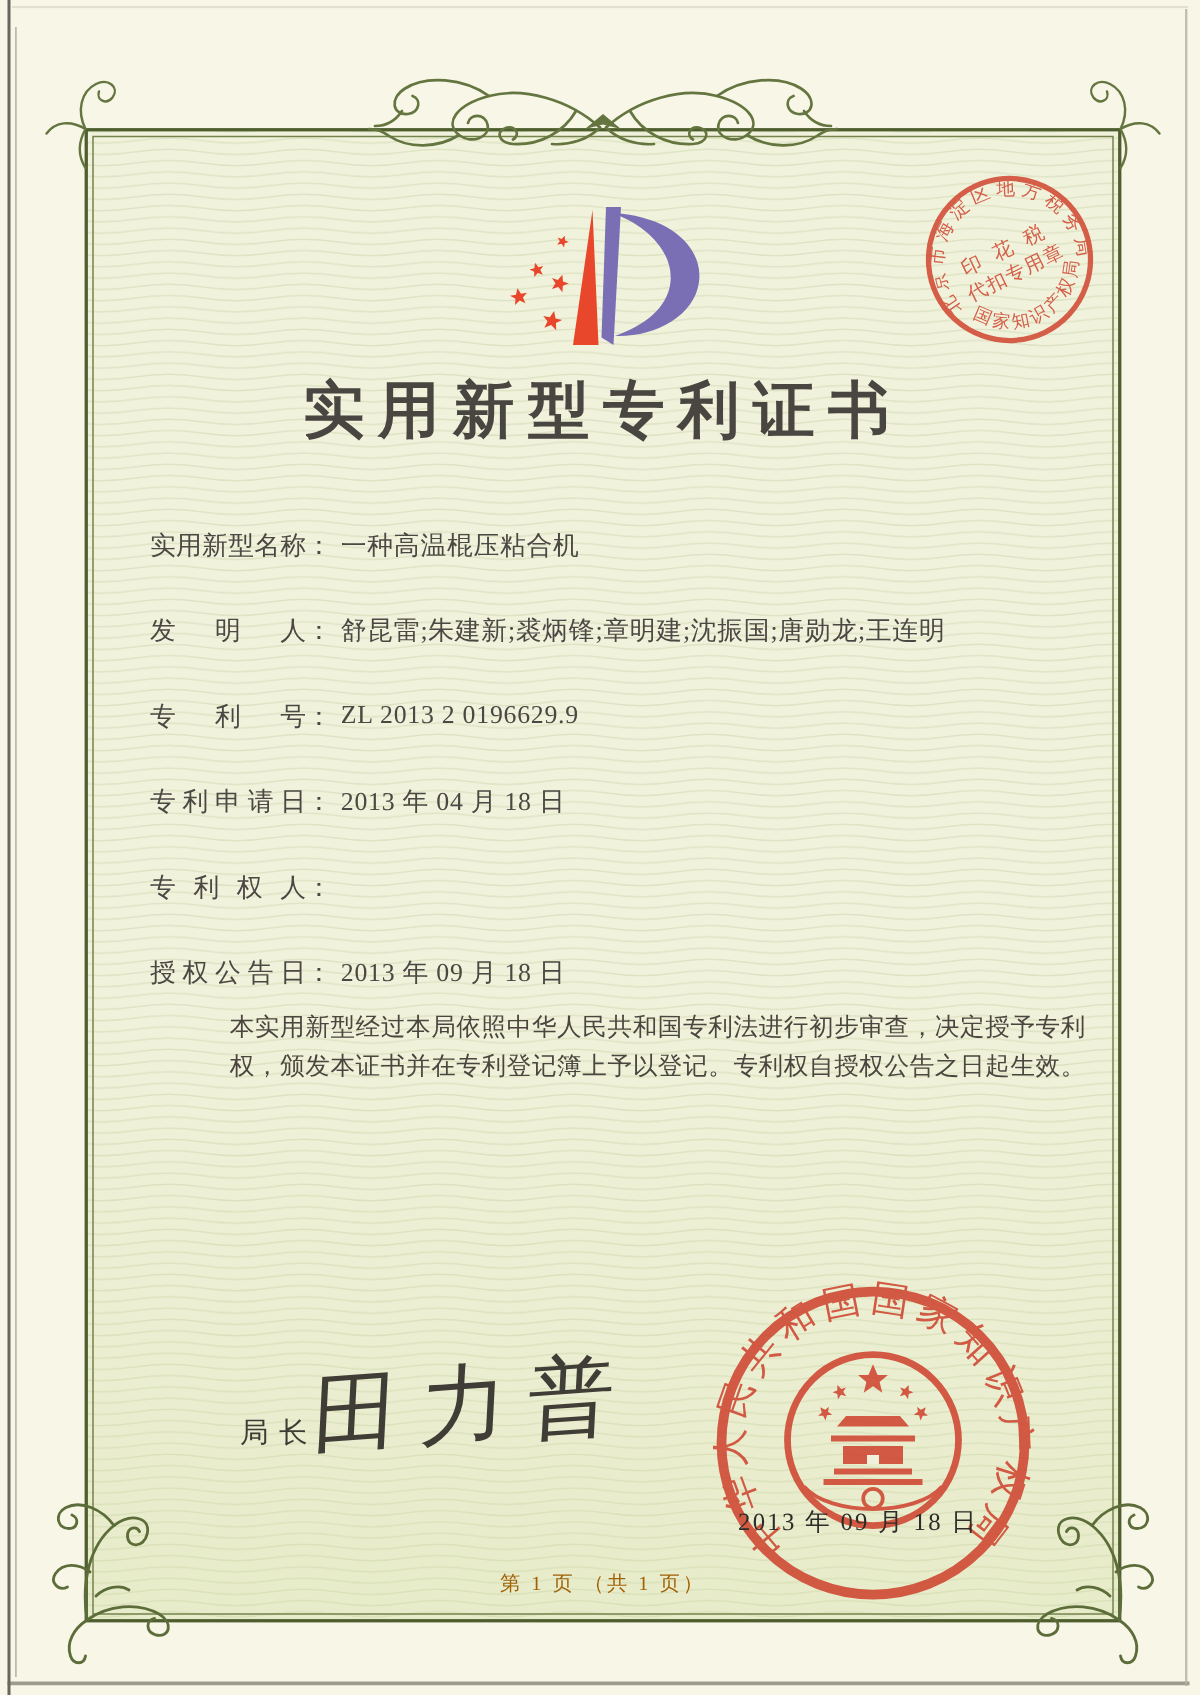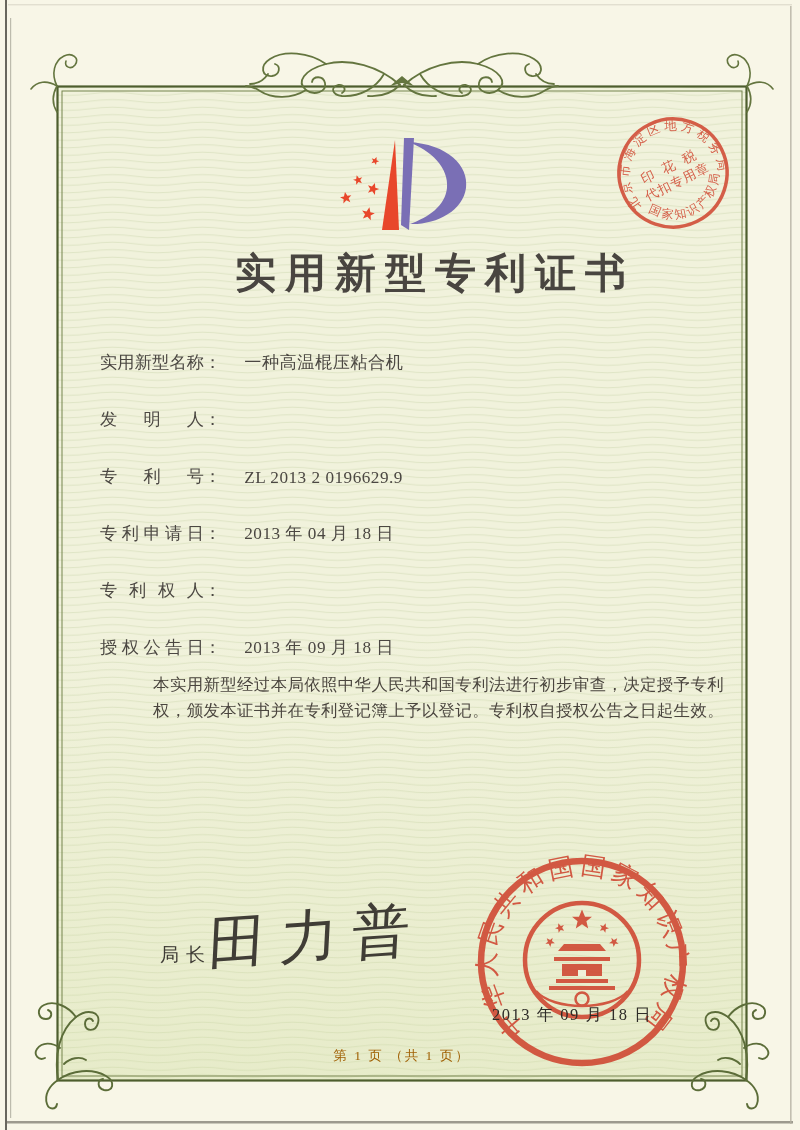--- a/index.html
+++ b/index.html
@@ -8,27 +8,27 @@
     background:#f8f6e7;overflow:hidden;
     font-family:"Liberation Serif","DejaVu Serif",serif;
   }
   .abs{position:absolute;}
   svg{display:block;}
   .frame-svg{position:absolute;left:0;top:0;z-index:0;}
   .art{z-index:1;}
   .txt{z-index:2;}
   .cert-no{left:82px;top:134px;font-size:17px;letter-spacing:2px;color:#474440;}
   .title{left:57px;top:246px;width:690px;text-align:center;font-size:41px;
-         letter-spacing:9px;font-weight:600;color:#494540;margin-left:33px;}
+         letter-spacing:9px;font-weight:600;color:#494540;}
   .fields{left:100px;top:351px;width:620px;}
-  .field-row{display:flex;align-items:flex-end;margin-bottom:34px;
+  .field-row{display:flex;align-items:center;margin-bottom:34px;
              font-size:17.2px;color:#4b4742;height:23px;}
   .flabel{display:inline-block;width:104px;text-align:justify;text-align-last:justify;}
   .fcolon{margin-right:6px;}
-  .fvalue{letter-spacing:0.5px;margin-left:17px;}
+  .fvalue{letter-spacing:0.5px;}
   .paras{left:88px;top:672px;width:636px;font-size:16.4px;line-height:25.6px;color:#4a453e;}
   .paras p{margin:0;text-indent:33px;letter-spacing:0.4px;text-align:right;}
   .sig-role{left:160px;top:942px;font-size:19px;letter-spacing:7px;color:#3e3b35;}
   .sig-name{left:208px;top:898px;font-size:58px;letter-spacing:14px;color:#403d36;
             transform:rotate(-4deg) skewX(-7deg);font-weight:500;}
   .seal-date{left:492px;top:1004px;font-size:16.5px;letter-spacing:1.5px;color:#2e2c28;z-index:3;}
   .footer{left:57px;top:1047px;width:690px;text-align:center;font-size:13.5px;
           letter-spacing:2px;color:#a16207;}
 </style>
 </head>
@@ -156,20 +156,21 @@
 
   <div class="abs txt fields">
     <div class="field-row">
       <span class="flabel">实用新型名称</span>
         <span class="fcolon">：</span>
         <span class="fvalue">一种高温棍压粘合机</span>
     </div>
     <div class="field-row">
       <span class="flabel">发明人</span>
         <span class="fcolon">：</span>
+        <span class="fvalue">舒昆雷;朱建新;裘炳锋;章明建;沈振国;唐勋龙;王连明</span>
     </div>
     <div class="field-row">
       <span class="flabel">专利号</span>
         <span class="fcolon">：</span>
         <span class="fvalue">ZL 2013 2 0196629.9</span>
     </div>
     <div class="field-row">
       <span class="flabel">专利申请日</span>
         <span class="fcolon">：</span>
         <span class="fvalue">2013 年 04 月 18 日</span>

